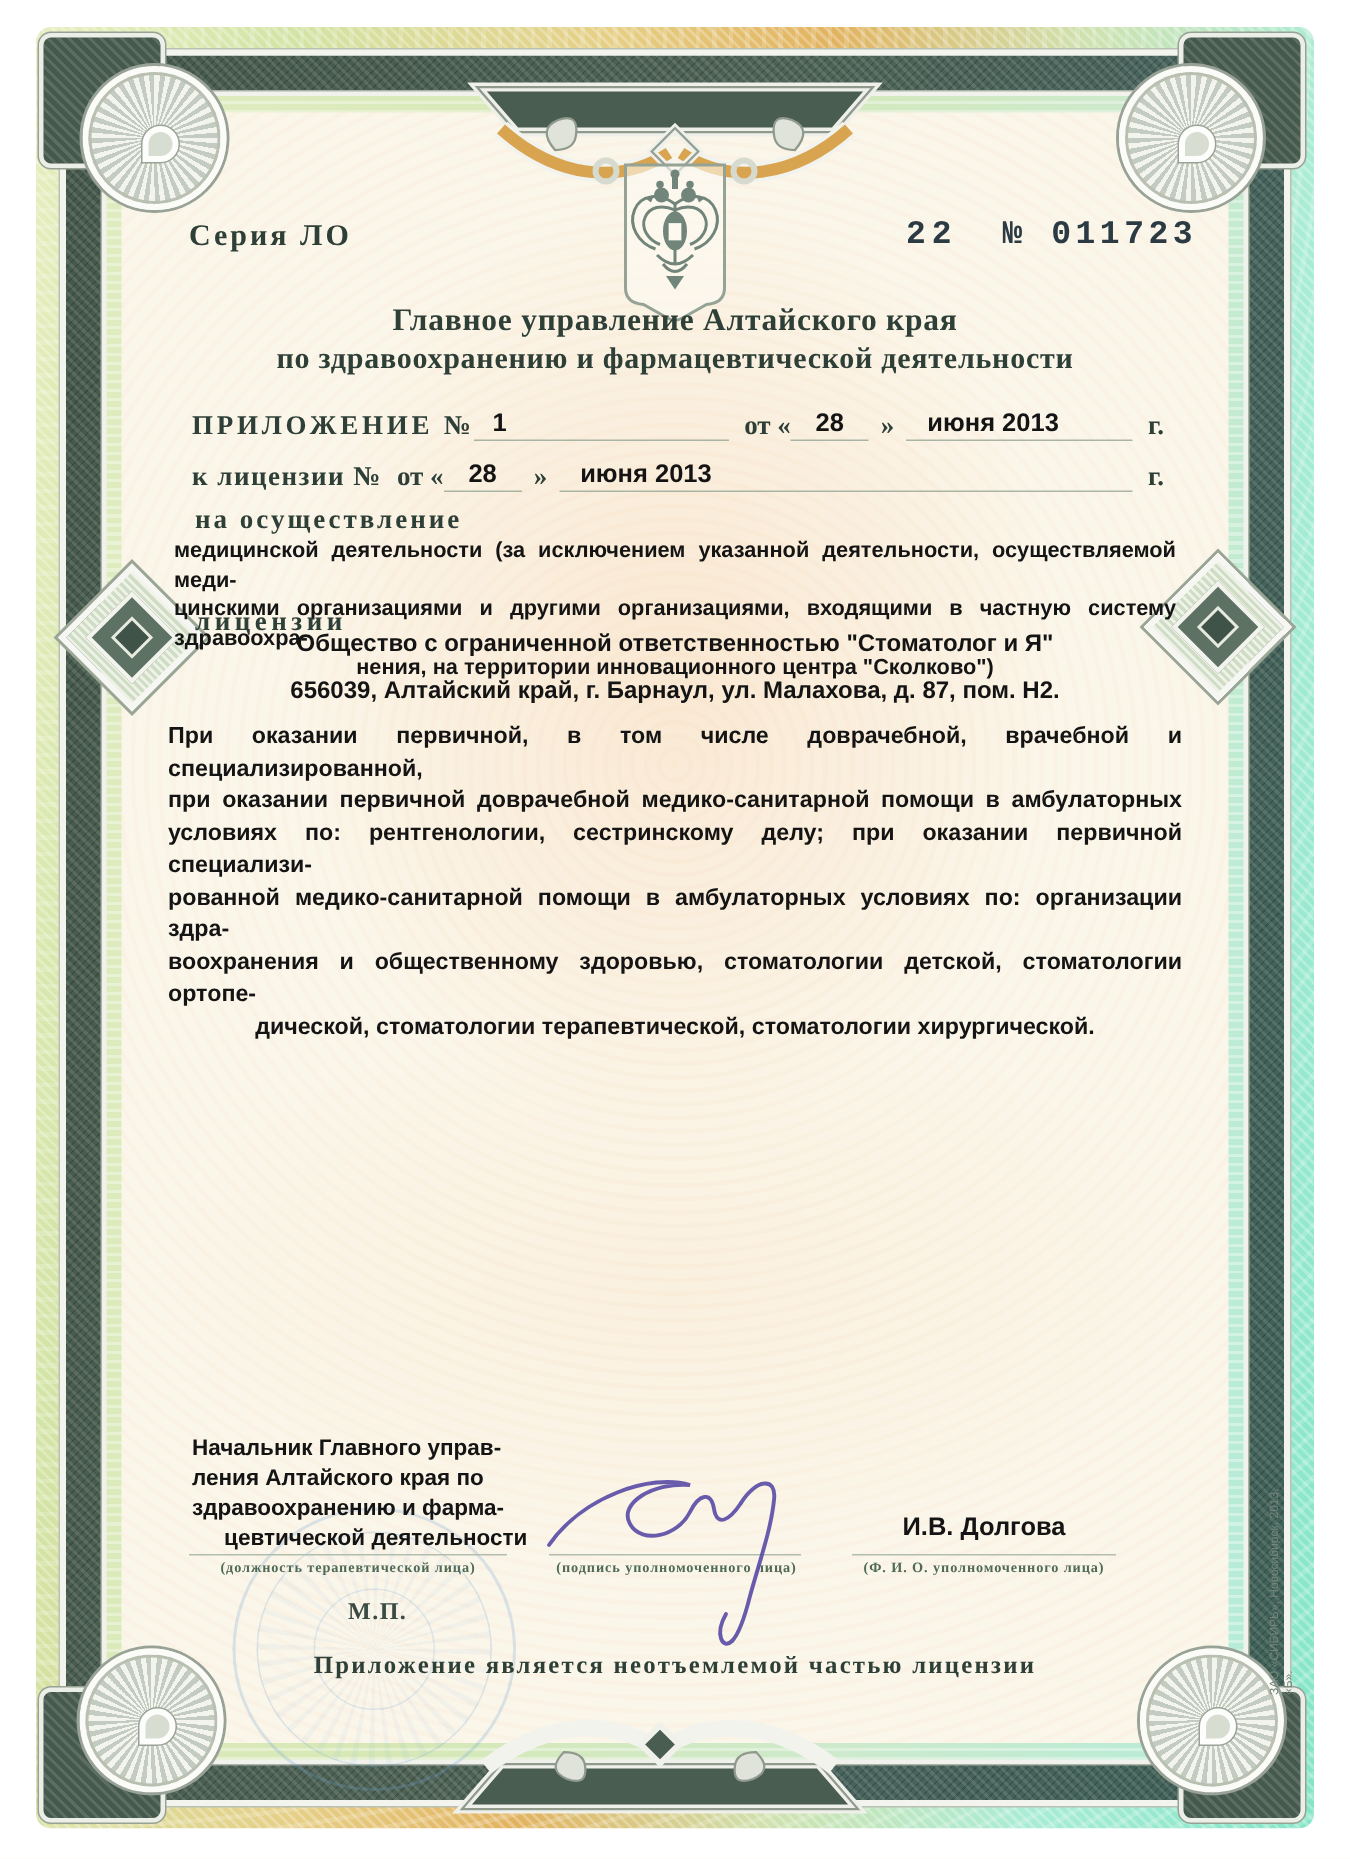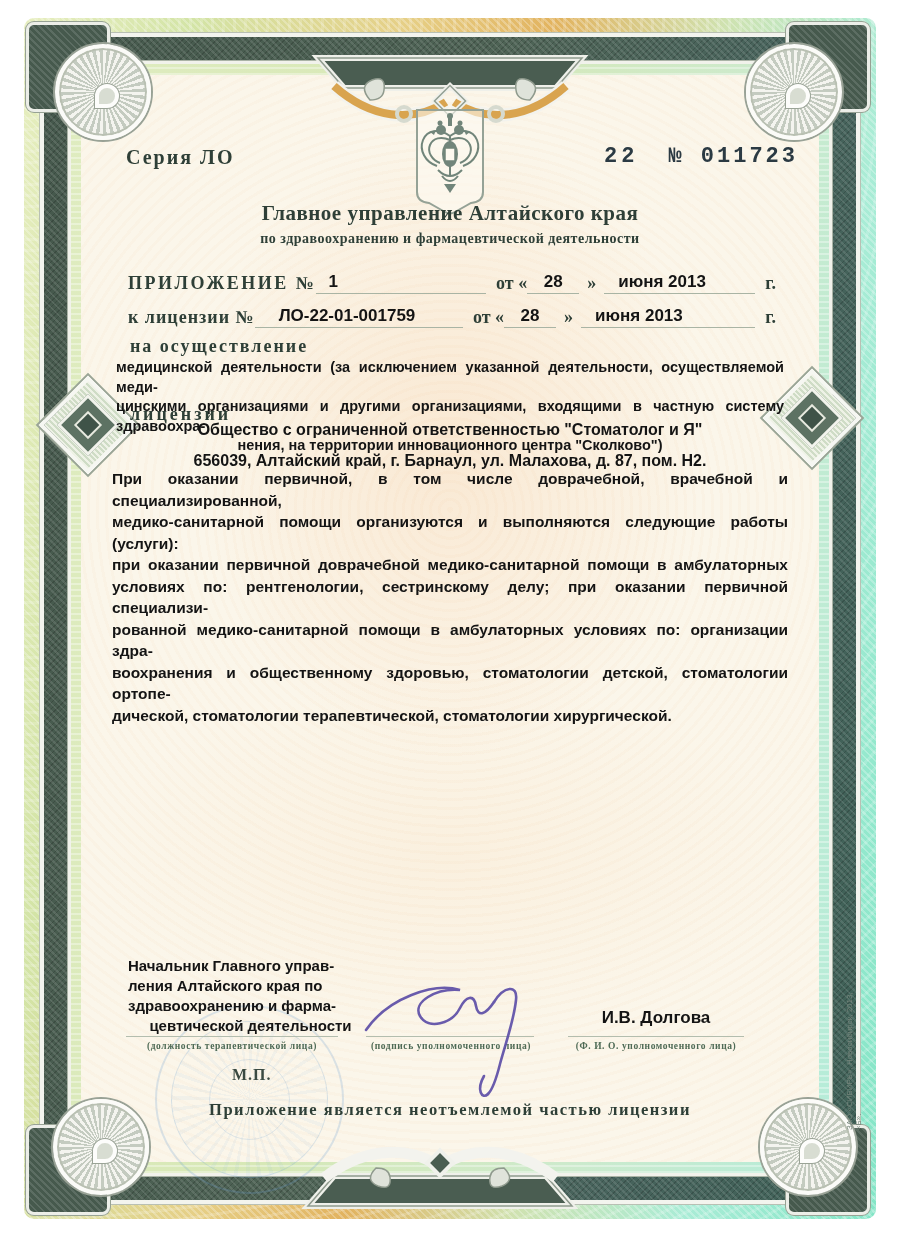--- a/index.html
+++ b/index.html
@@ -146,62 +146,60 @@
   </svg>
 
   <div class="abs serif" style="left:126px;top:146px;font-size:20px;letter-spacing:2px;font-weight:bold;">Серия ЛО</div>
   <div class="abs row" style="left:604px;top:144px;gap:30px;">
     <span class="serialfont" style="font-size:22px;letter-spacing:4px;">22</span>
     <span class="serialfont" style="font-size:22px;letter-spacing:3px;">№ 011723</span>
   </div>
 
   <div class="abs" style="left:110px;top:200px;width:680px;text-align:center;">
     <div class="serif" style="font-size:21px;font-weight:bold;letter-spacing:.5px;line-height:26px;">Главное управление Алтайского края</div>
-    <div class="serif" style="font-size:14px;font-weight:bold;letter-spacing:.5px;line-height:26px;">по здравоохранению и фармацевтической деятельности</div>
+    <div class="serif" style="font-size:20px;font-weight:bold;letter-spacing:.5px;line-height:26px;">по здравоохранению и фармацевтической деятельности</div>
   </div>
 
   <div class="abs row" style="left:128px;top:272px;width:648px;">
     <span class="label" style="font-size:18px;letter-spacing:2.5px;">ПРИЛОЖЕНИЕ №</span>
     <span class="uline sansb" style="flex:1.15;font-size:17px;padding:0 0 1px 12px;">1</span>
     <span class="label" style="font-size:18px;padding-left:10px;">от «</span>
     <span class="uline sansb" style="width:52px;font-size:17px;text-align:center;padding-bottom:1px;">28</span>
     <span class="label" style="font-size:18px;padding:0 8px;">»</span>
     <span class="uline sansb" style="flex:1;font-size:17px;padding:0 0 1px 14px;">июня 2013</span>
     <span class="label" style="font-size:18px;padding-left:10px;">г.</span>
   </div>
 
   <div class="abs row" style="left:128px;top:306px;width:648px;">
     <span class="label" style="font-size:18px;letter-spacing:1px;">к лицензии №</span>
-    <span class="uline sansb" style="flex:1.15;font-size:17px;padding:0 0 1px 24px;">ЛО-22-01-001759</span>
     <span class="label" style="font-size:18px;padding-left:10px;">от «</span>
     <span class="uline sansb" style="width:52px;font-size:17px;text-align:center;padding-bottom:1px;">28</span>
     <span class="label" style="font-size:18px;padding:0 8px;">»</span>
     <span class="uline sansb" style="flex:1;font-size:17px;padding:0 0 1px 14px;">июня 2013</span>
     <span class="label" style="font-size:18px;padding-left:10px;">г.</span>
   </div>
 
   <div class="abs label" style="left:130px;top:336px;font-size:18px;letter-spacing:2px;">на осуществление</div>
   <div class="abs" style="left:116px;top:358px;width:668px;">
     <div class="sansb just" style="font-size:14.5px;line-height:19.5px;">медицинской деятельности (за исключением указанной деятельности, осуществляемой меди-</div>
     <div class="sansb just" style="font-size:14.5px;line-height:19.5px;">цинскими организациями и другими организациями, входящими в частную систему здравоохра-</div>
     <div class="sansb" style="font-size:14.5px;line-height:19.5px;text-align:center;">нения, на территории инновационного центра "Сколково")</div>
   </div>
 
   <div class="abs label" style="left:130px;top:404px;font-size:18px;letter-spacing:3px;">лицензии</div>
   <div class="abs sansb" style="left:110px;top:421px;width:680px;text-align:center;font-size:16px;">Общество с ограниченной ответственностью "Стоматолог и Я"</div>
   <div class="abs sansb" style="left:110px;top:452px;width:680px;text-align:center;font-size:16px;">656039, Алтайский край, г. Барнаул, ул. Малахова, д. 87, пом. Н2.</div>
 
-  <div class="abs" style="left:112px;top:468px;width:676px;">
+  <div class="abs" style="left:112px;top:480px;width:676px;">
     <div class="sansb just" style="font-size:15.5px;line-height:21.5px;">При оказании первичной, в том числе доврачебной, врачебной и специализированной,</div>
-    <div class="sansb just" style="font-size:15.5px;line-height:21.5px;">медико-санитарной помощи организуются и выполняются следующие работы (услуги):</div>
     <div class="sansb just" style="font-size:15.5px;line-height:21.5px;">при оказании первичной доврачебной медико-санитарной помощи в амбулаторных</div>
     <div class="sansb just" style="font-size:15.5px;line-height:21.5px;">условиях по: рентгенологии, сестринскому делу; при оказании первичной специализи-</div>
     <div class="sansb just" style="font-size:15.5px;line-height:21.5px;">рованной медико-санитарной помощи в амбулаторных условиях по: организации здра-</div>
     <div class="sansb just" style="font-size:15.5px;line-height:21.5px;">воохранения и общественному здоровью, стоматологии детской, стоматологии ортопе-</div>
-    <div class="sansb" style="font-size:15.5px;line-height:21.5px;">дической, стоматологии терапевтической, стоматологии хирургической.</div>
+    <div class="sansb" style="font-size:15.5px;line-height:21.5px;text-align:center;">дической, стоматологии терапевтической, стоматологии хирургической.</div>
   </div>
 
   <div class="abs" style="left:155px;top:1005px;width:185px;height:185px;border-radius:50%;border:2px solid rgba(110,160,208,.30);opacity:.8;">
     <div style="position:absolute;inset:14px;border-radius:50%;border:1px solid rgba(110,160,208,.28);background:repeating-conic-gradient(rgba(120,170,215,.10) 0 3deg, transparent 3deg 9deg);"></div>
     <div style="position:absolute;inset:52px;border-radius:50%;border:1px solid rgba(110,160,208,.25);"></div>
   </div>
 
   <div class="abs" style="left:128px;top:956px;width:245px;">
     <div class="sansb" style="font-size:15px;line-height:20px;">Начальник Главного управ-</div>
     <div class="sansb" style="font-size:15px;line-height:20px;">ления Алтайского края по</div>

